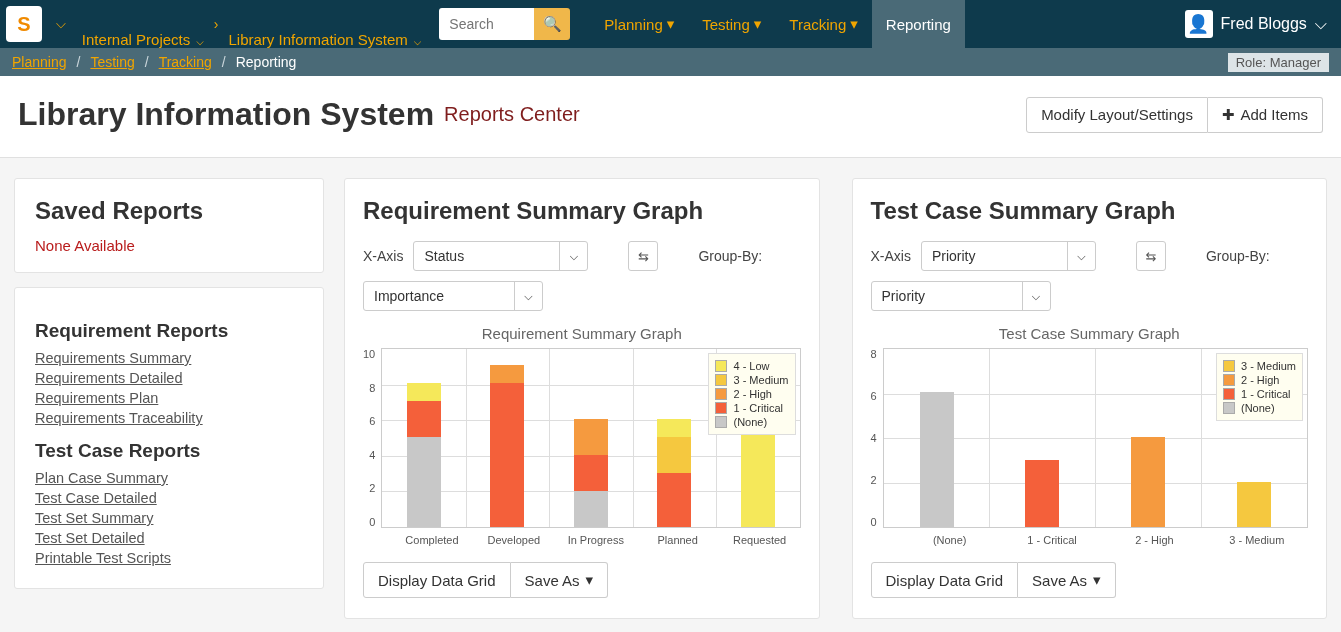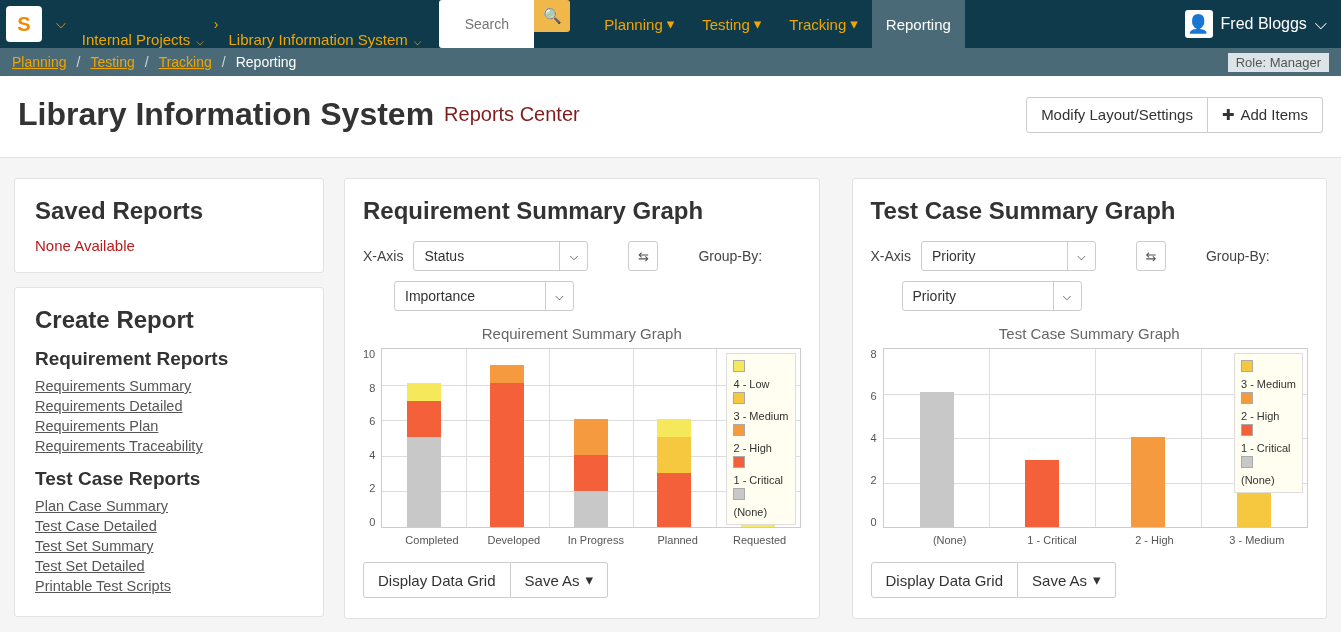--- a/index.html
+++ b/index.html
@@ -7,21 +7,21 @@
   a { color: inherit; }
 
   
   .topnav { display: flex; align-items: center; height: 48px; background: #0e3a4c; color: #f0a500; }
   .logo { width: 36px; height: 36px; margin: 0 6px 0 6px; background: #fff; border-radius: 4px; display:flex; align-items:center; justify-content:center; color:#f08a00; font-weight:bold; font-size:20px; }
   .nav-chevron { color: #f0a500; padding: 0 8px; font-size: 13px; cursor:pointer; }
   .nav-link { color:#f0a500; padding: 0 8px; font-size: 15px; cursor:pointer; display:flex; align-items:flex-end; gap:6px; height:48px; }
   .nav-link .caret { font-size:10px; }
   .nav-sep { color:#f0a500; font-size:14px; padding:0 2px; }
   .searchbox { display:flex; margin-left:10px; }
-  .searchbox input { width: 95px; height:48px; border:none; padding:0 2px; font-size:14px; border-radius:3px 0 0 3px;text-align:center; }
+  .searchbox input { width: 95px; height:32px; border:none; padding:0 10px; font-size:14px; border-radius:3px 0 0 3px; }
   .searchbox button { width:36px; height:32px; background:#f0b74a; border:none; border-radius:0 3px 3px 0; cursor:pointer; font-size:15px; color:#333; }
   .nav-group { display:flex; margin-left:20px; }
   .nav-tab { color:#f0a500; padding:0 14px; height:48px; display:flex; align-items:center; gap:4px; font-size:15px; cursor:pointer; }
   .nav-tab.active { background:#4a6a77; color:#fff; }
   .nav-spacer { flex:1; }
   .user { display:flex; align-items:center; gap:8px; padding:0 14px; color:#fff; cursor:pointer; }
   .avatar { width:28px; height:28px; background:#fff; border-radius:3px; display:flex; align-items:center; justify-content:center; font-size:18px; }
 
   
   .crumbbar { background:#4a6a77; height:28px; display:flex; align-items:center; padding:0 12px; font-size:14px; }
@@ -45,21 +45,21 @@
   .panel { background:#fff; border:1px solid #e3e3e3; border-radius:3px; padding:18px 20px; }
   .panel h2 { font-size:24px; font-weight:600; margin-bottom:12px; color:#333; }
   .panel h3 { font-size:19px; font-weight:600; margin:14px 0 8px; color:#333; }
   .panel .none { color:#b91c1c; font-size:15px; }
   .reportlink { display:block; color:#555; text-decoration:underline; font-size:14.5px; margin:4px 0; cursor:pointer; }
 
   .maincol { flex:1; display:flex; gap:32px;border-radius:23px; }
   .chartpanel { flex:1; background:#fff; border:1px solid #e3e3e3; border-radius:3px; padding:18px 18px 20px 18px; }
   .chartpanel h2 { font-size:24px; font-weight:600; margin-bottom:16px; }
   .ctrlrow { display:flex; align-items:center; gap:10px; font-size:14px; margin-bottom:10px; }
-  .ctrlrow.second { margin-bottom:14px;margin-left:31px; }
+  .ctrlrow.second { margin-bottom:14px; }
   .select { display:flex; align-items:center; border:1px solid #ccc; border-radius:3px; height:30px; }
   .select span { padding: 0 10px; flex:1; color:#333; font-size:14px; }
   .select .dd { width:28px; border-left:1px solid #ccc; text-align:center; line-height:28px; font-size:11px; color:#555; cursor:pointer; }
   .select.w160 { width:175px; }
   .select.w180 { width:180px; }
   .swapbtn { width:30px; height:30px; border:1px solid #ccc; border-radius:3px; background:#fff; cursor:pointer; font-size:13px; color:#555; display:flex; align-items:center; justify-content:center; }
   .lbl { color:#444; }
 
   .chartwrap { position:relative; }
   .charttitle { text-align:center; font-size:15px; color:#666; margin-bottom:6px; }
@@ -69,21 +69,21 @@
   .hline { position:absolute; left:0; right:0; border-top:1px solid #ddd; }
   .vline { position:absolute; top:0; bottom:0; border-left:1px solid #ddd; }
   .bars { position:absolute; inset:0; display:flex; }
   .barslot { flex:1; position:relative; }
   .stack { position:absolute; bottom:0; left:50%; transform:translateX(-50%); width:34px; display:flex; flex-direction:column-reverse; }
   .seg { width:100%; }
   .xaxis { display:flex; margin-left:28px; }
   .xlabel { flex:1; text-align:center; font-size:11px; color:#555; padding-top:6px; }
 
   .legend { position:absolute; top:4px; right:4px; background:#fffef0; border:1px solid #ddd; padding:4px 6px; font-size:11px; }
-  .legend .row { display:flex; align-items:flex-start; gap:6px; margin:2px 0;flex-direction:column; }
+  .legend .row { display:flex; align-items:flex-start; gap:6px; margin:2px 0; }
   .legend .sw { width:12px; height:12px; border:1px solid #aaa; }
 
   .chartactions { display:flex; gap:0; margin-top:16px; }
   .chartactions .btn { border-radius:0; }
   .chartactions .btn:first-child { border-radius:3px 0 0 3px; }
   .chartactions .btn:last-child { border-radius:0 3px 3px 0; border-left:none; }
 </style>
 </head>
 <body>
 
@@ -153,21 +153,20 @@
   </div>
 </div>
 
 <div class="body">
   <div class="sidebar">
     <div class="panel">
       <h2>Saved Reports</h2>
       <div class="none">None Available</div>
     </div>
     <div class="panel">
-      <h2>Create Report</h2>
       <h3>Requirement Reports</h3>
       <div id="req-links">
           <a class="reportlink">Requirements Summary</a>
           <a class="reportlink">Requirements Detailed</a>
           <a class="reportlink">Requirements Plan</a>
           <a class="reportlink">Requirements Traceability</a>
         </div>
       <h3>Test Case Reports</h3>
       <div id="tc-links">
           <a class="reportlink">Plan Case Summary</a>

